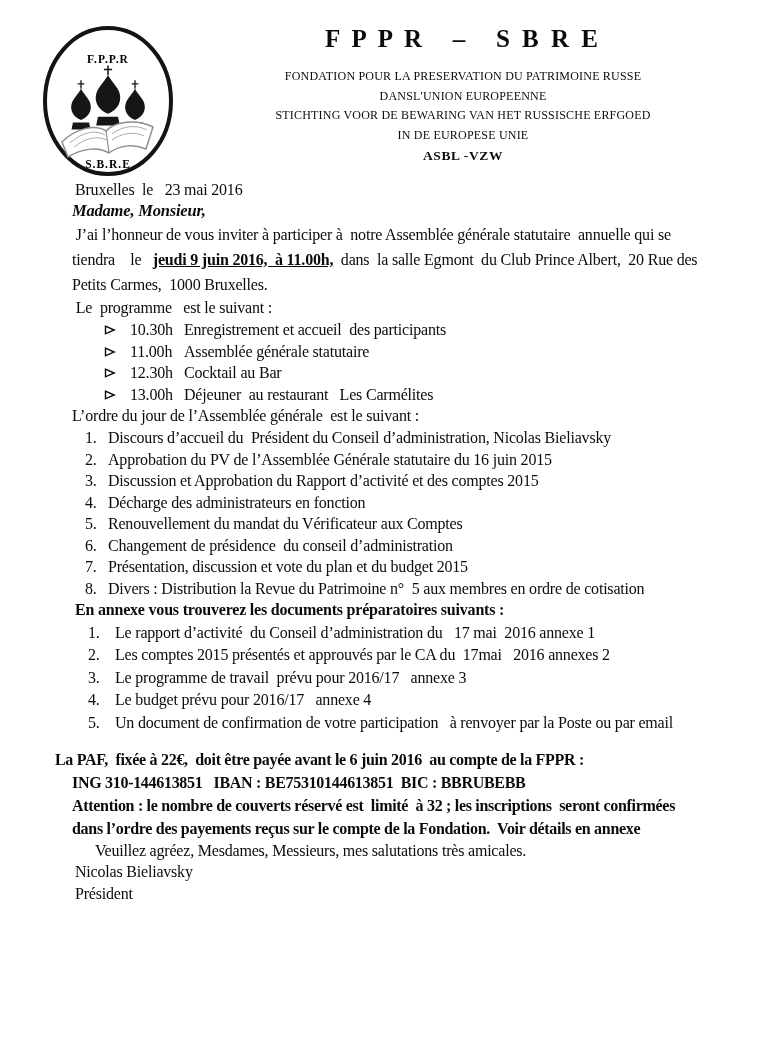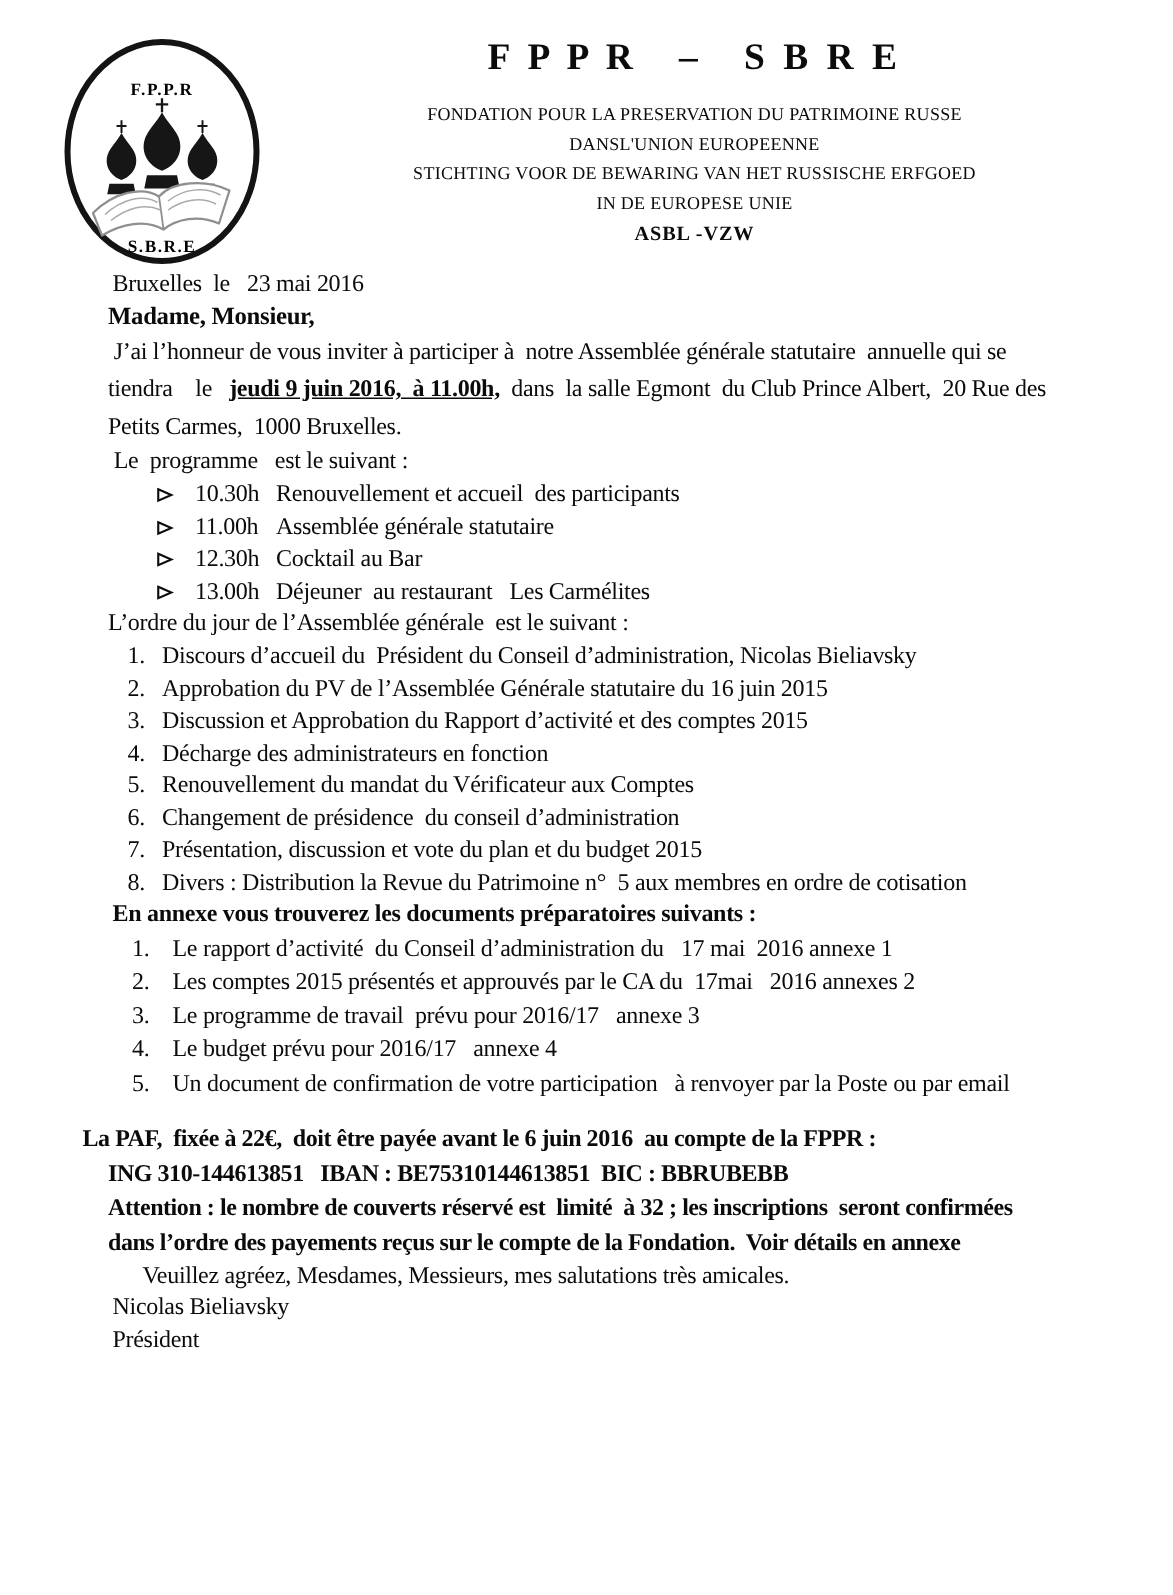--- a/index.html
+++ b/index.html
@@ -21,21 +21,21 @@
   .lh-text { margin-left: 212px; width: 502px; text-align: center; padding-top: 25px; }
   .lh-title { font-size: 25px; font-weight: bold; letter-spacing: 3px; white-space: pre; }
   .org-lines { margin-top: 14px; font-size: 12px; line-height: 19.5px; letter-spacing: 0.2px; }
   .org-lines div { white-space: pre; }
   .legal { font-size: 13.5px; font-weight: bold; margin-top: 3px; letter-spacing: 0.6px; }
 
   
   .letter { padding: 0 66px 0 72px; font-size: 16px; letter-spacing: -0.2px; }
   .letter p { margin: 0; }
   .dateline { margin-top: 30px; padding-left: 3px; line-height: 20px; white-space: pre; }
-  .salutation { margin-top: 18px; font-weight: bold; font-size: 16.5px; line-height: 22px; }
+  .salutation { margin-top: 18px; font-weight: bold; font-size: 16.5px; line-height: 22px; font-style: italic; }
   .intro { line-height: 25px; }
   .highlight { font-weight: bold; text-decoration: underline; }
   .prog-intro { margin-top: 2px; line-height: 22px; white-space: pre; }
 
   .programme { margin-top: 0; }
   .prog-row { display: flex; align-items: center; padding-left: 32px; line-height: 21.5px; }
   .bullet { width: 26px; flex: none; align-self: center; }
   .bullet svg { display: block; margin-top: 1px; }
   .prog-time { width: 54px; flex: none; white-space: pre; }
   .prog-label { white-space: pre; }
@@ -130,21 +130,21 @@
     <p class="prog-intro" data-bind="letter.programme_intro"> Le  programme   est le suivant :</p>
 
     <div class="programme">
       <div class="prog-row">
         <span class="bullet">
             <svg width="12" height="12" viewBox="0 0 12 12">
               <path d="M1.5 2.2 L10.2 6 L1.5 9.8 Z" fill="none" stroke="#0b0b0b" stroke-width="1.4"></path>
             </svg>
           </span>
         <span class="prog-time" data-bind="letter.programme.0.time">10.30h</span>
-        <span class="prog-label" data-bind="letter.programme.0.label">Renouvellement et accueil  des participants</span>
+        <span class="prog-label" data-bind="letter.programme.0.label">Enregistrement et accueil  des participants</span>
       </div>
       <div class="prog-row">
         <span class="bullet">
             <svg width="12" height="12" viewBox="0 0 12 12">
               <path d="M1.5 2.2 L10.2 6 L1.5 9.8 Z" fill="none" stroke="#0b0b0b" stroke-width="1.4"></path>
             </svg>
           </span>
         <span class="prog-time" data-bind="letter.programme.1.time">11.00h</span>
         <span class="prog-label" data-bind="letter.programme.1.label">Assemblée générale statutaire</span>
       </div>

